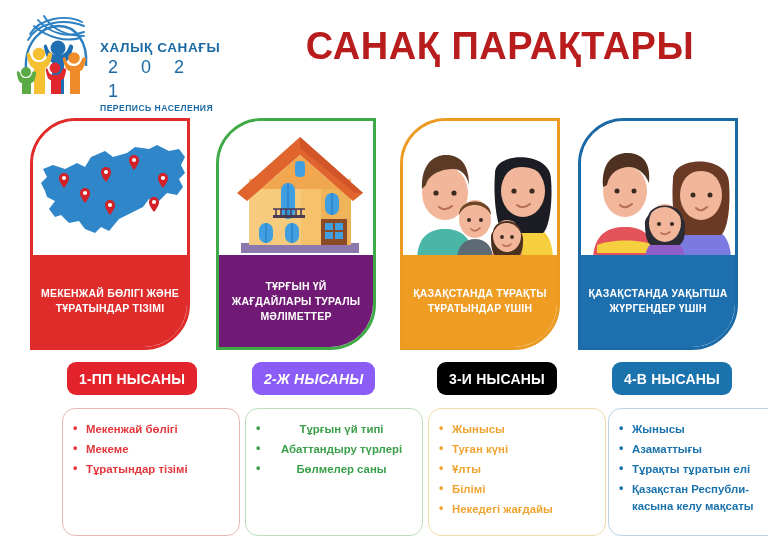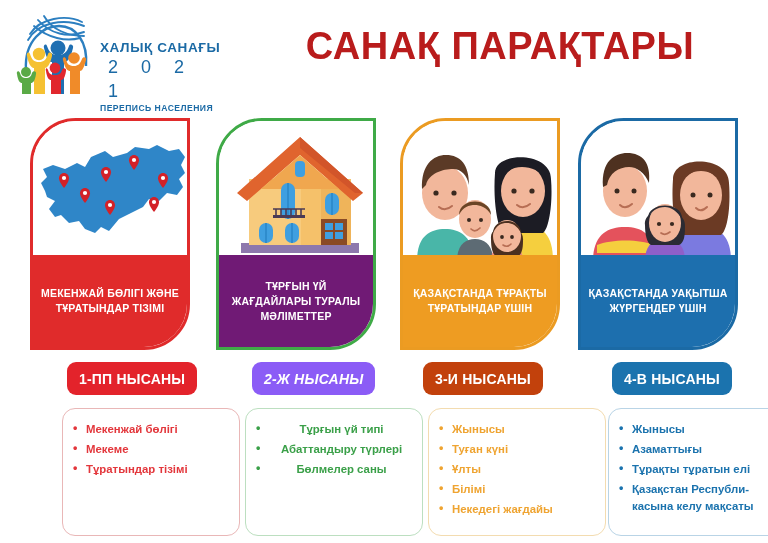--- a/index.html
+++ b/index.html
@@ -80,21 +80,21 @@
   
   .badges{position:absolute;left:0;top:362px;width:768px;height:38px;}
   .badge{
     position:absolute;top:0;height:33px;border-radius:9px;
     display:flex;align-items:center;justify-content:center;
     color:#ffffff;font-size:14px;font-weight:bold;letter-spacing:.2px;
     padding:0 12px;box-sizing:border-box;white-space:nowrap;
   }
   .b1{left:67px;background:#e3232b;}
   .b2{left:252px;background:#8b5cf6;font-style:italic;}
-  .b3{left:423px;background:#c2410c;}
+  .b3{left:437px;background:#000000;}
   .b4{left:612px;background:#1b73ae;}
 
   
   .lists{position:absolute;left:0;top:408px;width:768px;height:128px;}
   .listbox{
     position:absolute;top:0;height:128px;
     border:1.6px solid #cccccc;border-radius:13px;
     background:#ffffff;box-sizing:border-box;
     padding:12px 8px 8px 10px;
     margin-left:36px;

